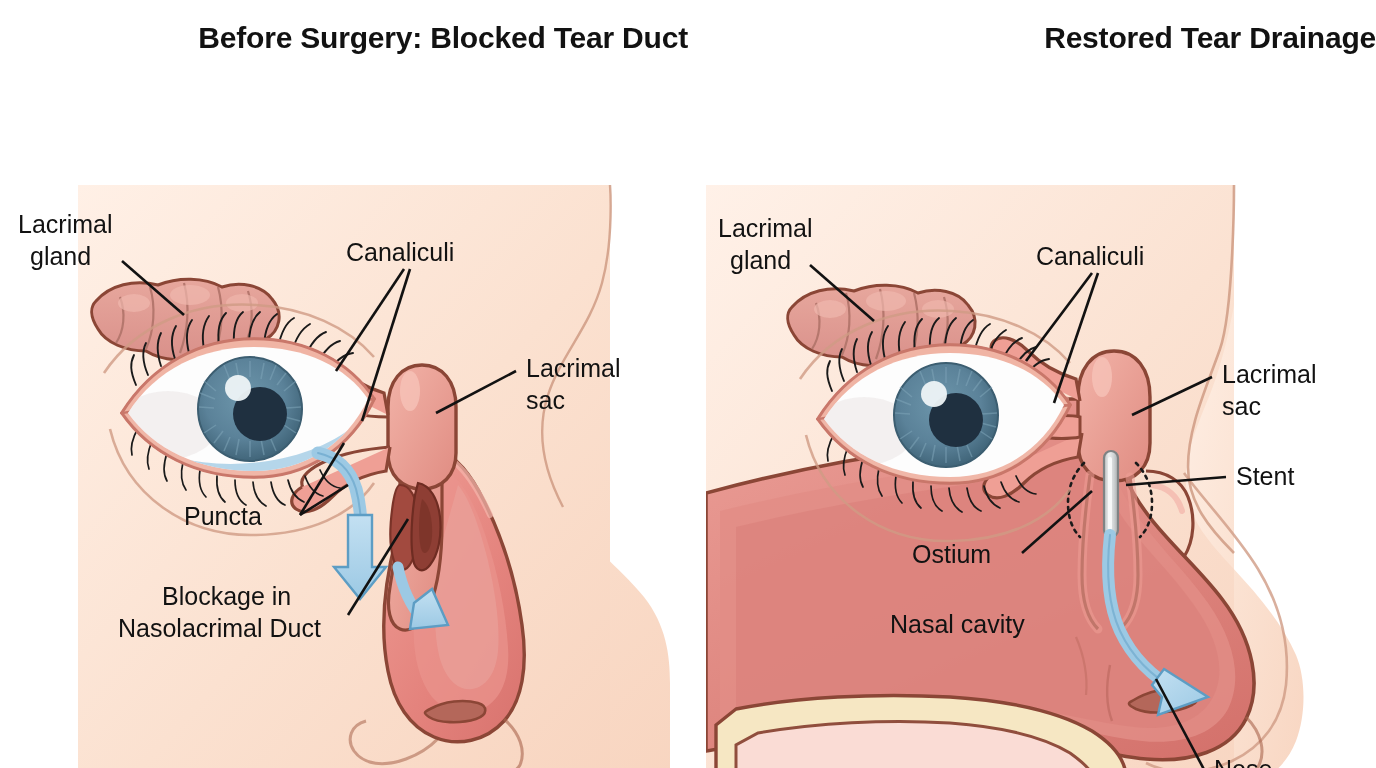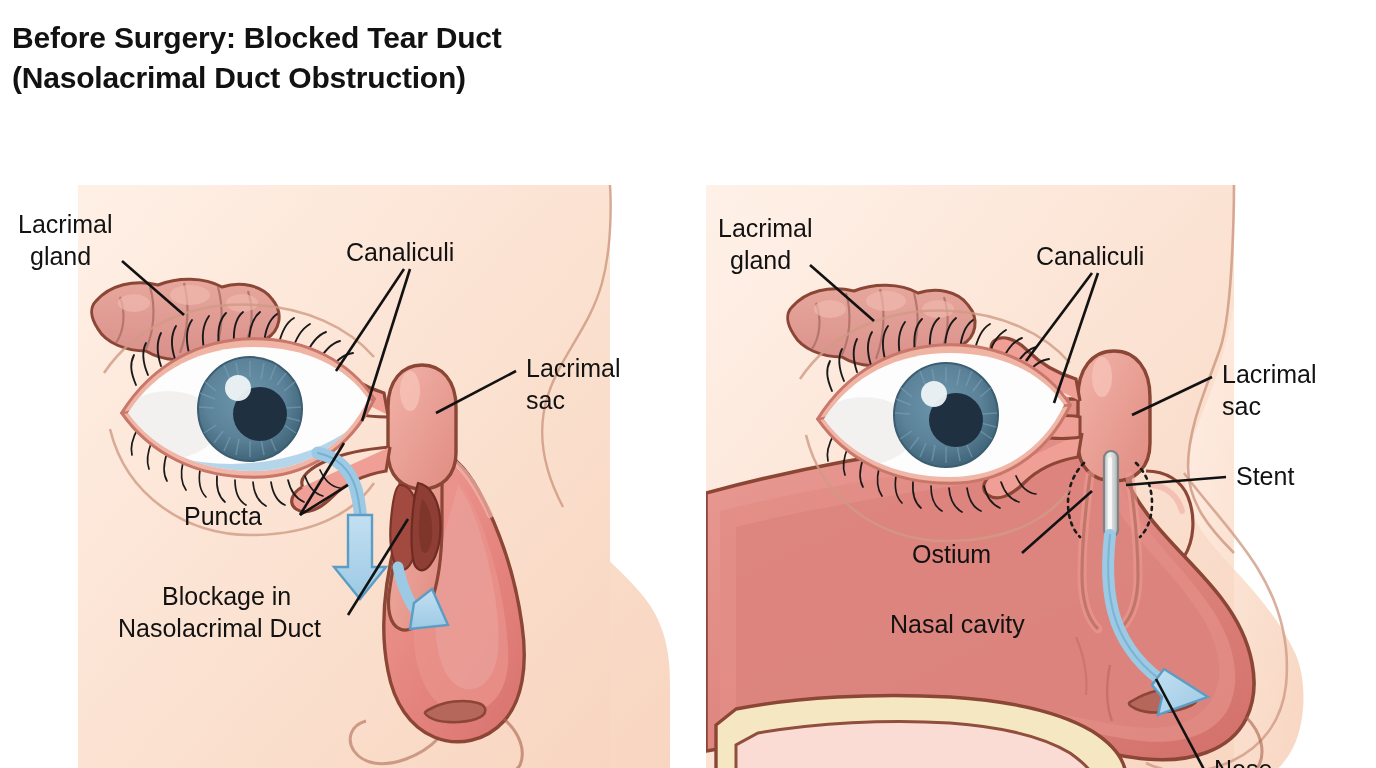--- a/index.html
+++ b/index.html
@@ -21,23 +21,23 @@
     flex-direction: row;
   }
   .panel {
     position: relative;
     width: 688px;
     height: 768px;
   }
   .panel-title {
     position: absolute;
     top: 18px;
-    left: 12px;
+    left: 0;
     width: 100%;
-    text-align: left;
+    text-align: right;
     font-size: 30px;
     font-weight: bold;
     line-height: 1.32;
     color: #121212;
     letter-spacing: -0.2px;
   }
   .panel-title .t-line { display: block; white-space: nowrap; }
   .stage {
     position: absolute;
     left: 18px;
@@ -55,21 +55,20 @@
 </style>
 </head>
 <body>
 
 <div class="figure">
 
   <div class="panel">
 
     <div class="panel-title">
       <span class="t-line">Before Surgery: Blocked Tear Duct</span>
-      <span class="t-line">(Nasolacrimal Duct Obstruction)</span>
     </div>
 
     <div class="stage">
       <svg viewBox="0 0 652 595" xmlns="http://www.w3.org/2000/svg">
         <defs>
           <linearGradient id="skinGradL" x1="0" y1="0" x2="1" y2="1">
             <stop offset="0%" stop-color="#fff0e6"></stop>
             <stop offset="55%" stop-color="#fbe1d0"></stop>
             <stop offset="100%" stop-color="#f8d5c0"></stop>
           </linearGradient>
@@ -317,20 +316,21 @@
           <text class="lbl" x="144" y="420">Blockage in</text>
           <text class="lbl" x="100" y="452">Nasolacrimal Duct</text>
         </g>
       </svg>
     </div>
   </div>
 
   <div class="panel">
 
     <div class="panel-title">
+      <span class="t-line">Restored Tear Drainage</span>
     </div>
 
     <div class="stage">
       <svg viewBox="0 0 652 595" xmlns="http://www.w3.org/2000/svg">
         <defs>
           <linearGradient id="skinGradR" x1="0" y1="0" x2="1" y2="1">
             <stop offset="0%" stop-color="#fff1e8"></stop>
             <stop offset="55%" stop-color="#fbe2d2"></stop>
             <stop offset="100%" stop-color="#f8d6c2"></stop>
           </linearGradient>

